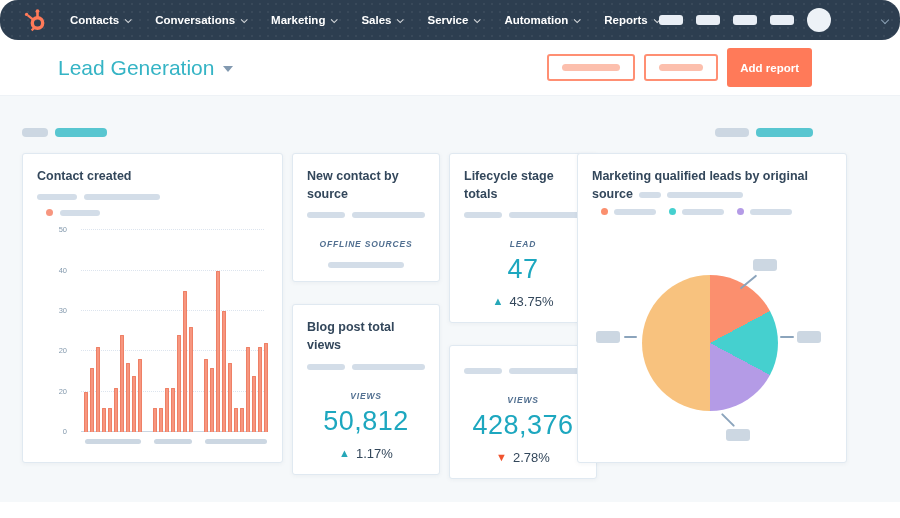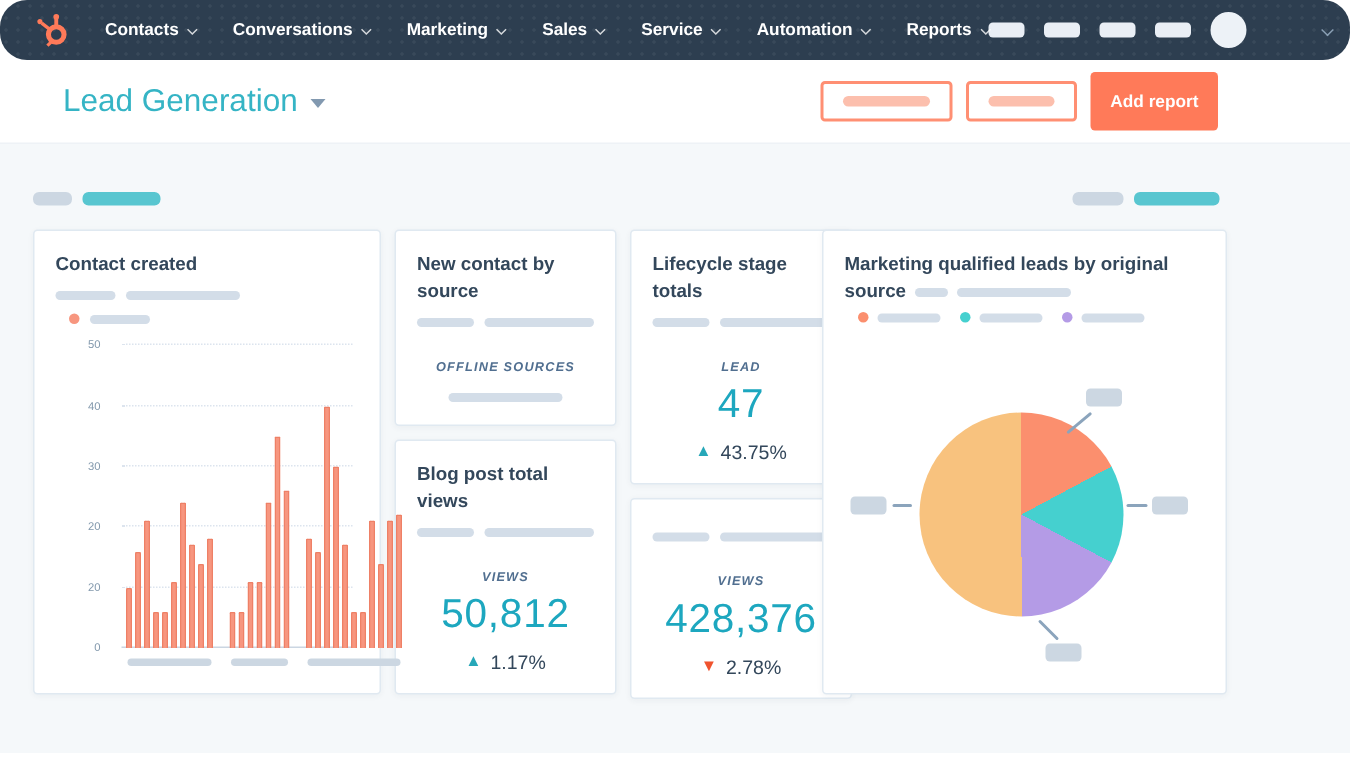--- a/index.html
+++ b/index.html
@@ -11,21 +11,21 @@
   .logo { width:26px; height:26px; margin-right:22px; flex:none; }
   .nav-items { display:flex; align-items:center; gap:25px; }
   .nav-item { display:flex; align-items:center; gap:6px; color:#ffffff; font-size:11.5px; font-weight:bold; cursor:pointer; white-space:nowrap; }
   .chev { width:5px; height:5px; border-right:1.6px solid rgba(255,255,255,.8); border-bottom:1.6px solid rgba(255,255,255,.8); transform:rotate(45deg) translateY(-1px); }
   .nav-right { margin-left:auto; display:flex; align-items:center; gap:13px; }
   .nav-box { width:24px; height:10px; border-radius:3px; background:#e9eef5; }
   .avatar { width:24px; height:24px; border-radius:50%; background:#edf2f7; }
   .nav-end-chev { width:6px; height:6px; border-right:1.6px solid #8ba0b5; border-bottom:1.6px solid #8ba0b5; transform:rotate(45deg); margin-left:38px; margin-right:8px; }
 
   
-  .header { height:56px; background:#ffffff; display:flex; align-items:center; padding:0 88px 0 42px; border-bottom:1px solid #eef2f6; }
+  .header { height:56px; background:#ffffff; display:flex; align-items:center; padding:0 88px 0 58px; border-bottom:1px solid #eef2f6; }
   .page-title { display:flex; align-items:center; gap:9px; cursor:pointer; }
   .page-title span { font-size:21px; color:#35b4c5; }
   .caret-down { width:0; height:0; border-left:5px solid transparent; border-right:5px solid transparent; border-top:6px solid #8299b0; margin-top:3px; }
   .header-actions { margin-left:auto; display:flex; align-items:center; gap:9px; }
   .btn-outline { height:27px; background:#fff; border:2px solid #ff8f73; border-radius:3px; display:flex; align-items:center; justify-content:center; cursor:pointer; }
   .btn-outline.w1 { width:88px; } .btn-outline.w2 { width:74px; }
   .pill-salmon { height:7px; border-radius:3.5px; background:#fcbfad; }
   .btn-outline.w1 .pill-salmon { width:58px; } .btn-outline.w2 .pill-salmon { width:44px; }
   .btn-solid { height:39px; padding:0 13px; background:#ff7a59; border:none; border-radius:3px; color:#fff; font-size:11.5px; font-weight:bold; cursor:pointer; font-family:inherit; }
 
@@ -33,28 +33,28 @@
   .main { background:#f5f8fa; height:406px; padding:32px 22px 0; }
   .skel-row { display:flex; justify-content:space-between; align-items:center; margin-bottom:16px; }
   .skel-group { display:flex; gap:7px; align-items:center; }
   .skel-group.right { margin-right:65px; }
   .pill { background:#d3dde8; border-radius:3px; height:6px; }
   .sk { height:9px; border-radius:4px; }
   .sk.gray { background:#ccd7e2; } .sk.teal { background:#58c6d0; }
   .sk.w26{width:26px}.sk.w52{width:52px}.sk.w34{width:34px}.sk.w57{width:57px}
 
   .grid { display:flex; gap:9px; align-items:flex-start; }
-  .col { display:flex; flex-direction:column; gap:9px; }
+  .col { display:flex; flex-direction:column; gap:22px; }
   .card { background:#fff; border:1px solid #e0e9f1; border-radius:3px; box-shadow:0 1px 4px rgba(45,62,80,.05); padding:13px 14px; }
   .card-title { font-size:12.5px; font-weight:bold; color:#33475b; line-height:1.45; }
   .subtitle-pills { display:flex; gap:7px; margin-top:9px; }
   .p-sm { width:40px; } .p-lg { width:76px; }
 
   
-  .card-contact { width:232px; height:310px; }
+  .card-contact { width:261px; height:310px; }
   .legend1 { display:flex; align-items:center; gap:7px; margin:9px 0 0 9px; }
   .dot { width:7px; height:7px; border-radius:50%; flex:none; }
   .chart { position:relative; height:232px; margin-top:2px; }
   .y-axis { position:absolute; left:0; top:12px; bottom:18px; width:38px; }
   .ytick { position:absolute; right:8px; font-size:7.5px; color:#8399ad; }
   .plot { position:absolute; left:44px; right:4px; top:12px; bottom:18px; }
   .gridline { position:absolute; left:0; right:0; border-top:1px dotted #dce4ee; }
   .gridline.zero { border-top:1px solid #cbd6e2; }
   .bar-series { position:absolute; left:0; right:0; top:0; bottom:0; display:flex; align-items:flex-end; gap:11px; padding:0 3px; }
   .bar-group { display:flex; align-items:flex-end; gap:2px; height:100%; position:relative; }

